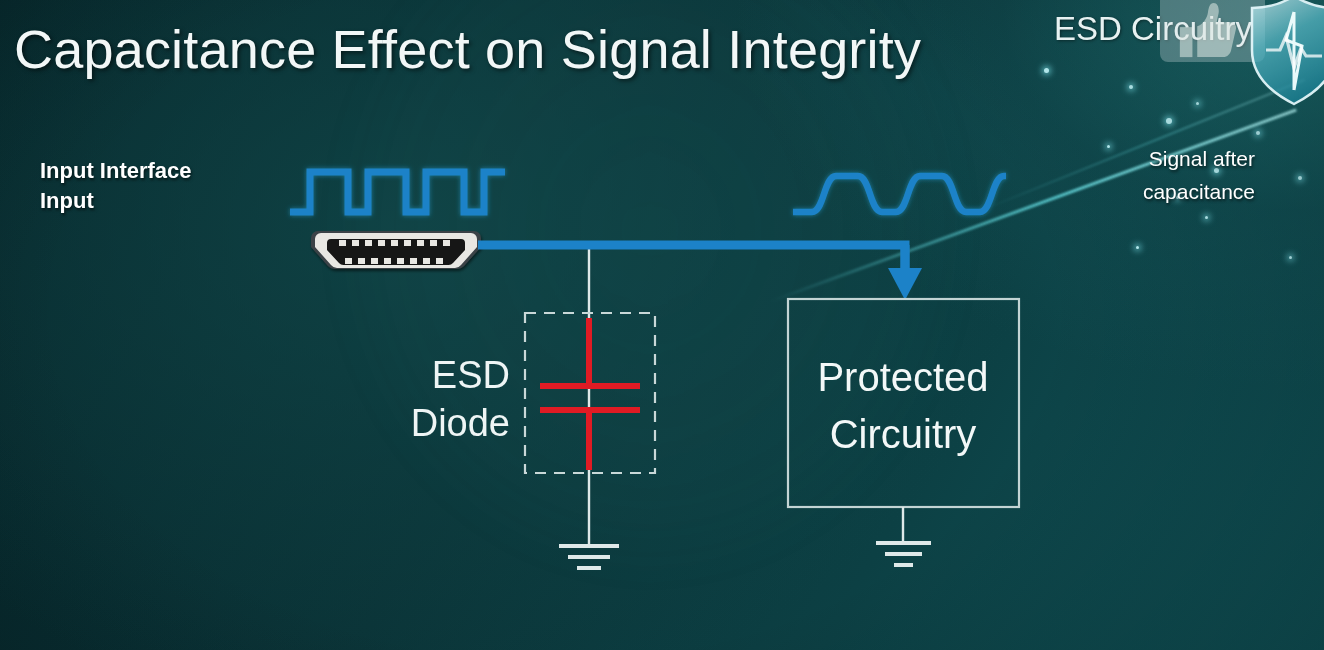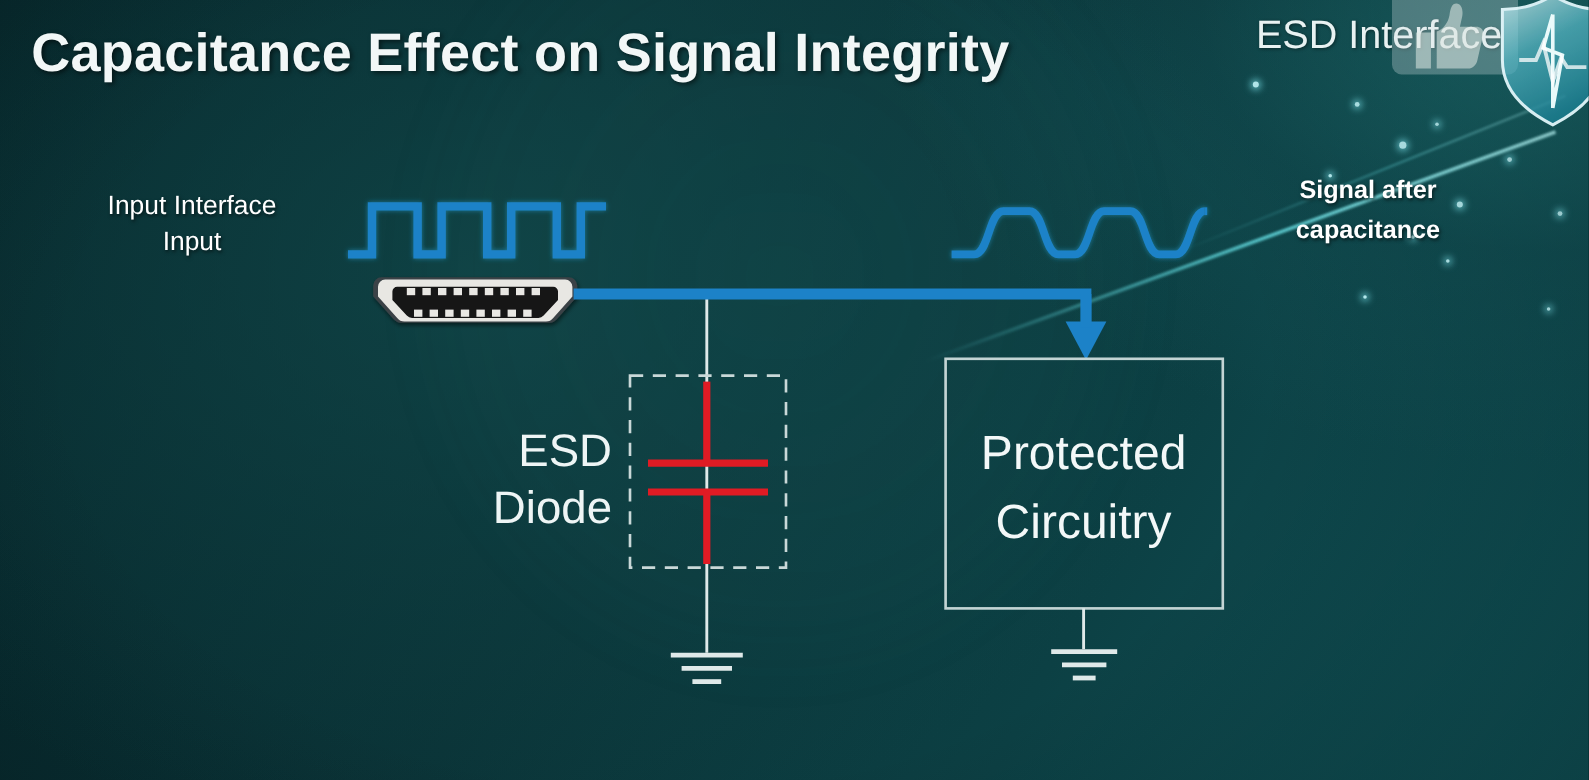--- a/index.html
+++ b/index.html
@@ -33,22 +33,22 @@
     height:3px;
     background:linear-gradient(90deg, rgba(80,230,235,0) 0%, rgba(110,240,245,0.75) 55%, rgba(180,255,255,0.95) 100%);
     filter:blur(1.1px);
     transform-origin:left center;
   }
   .beam.b1{left:770px;top:300px;width:560px;transform:rotate(-20deg);}
   .beam.b2{left:980px;top:210px;width:350px;transform:rotate(-22deg);opacity:.45;height:2px;}
   .spark{position:absolute;border-radius:50%;background:#bff7fb;box-shadow:0 0 6px 2px rgba(130,240,250,.75);}
   
   .title{
-    position:absolute;left:26px;top:18px;
-    font-size:45px;font-weight:700;letter-spacing:.2px;
+    position:absolute;left:14px;top:18px;
+    font-size:54px;font-weight:400;letter-spacing:.2px;
     color:#f2f7f7;
     text-shadow:2px 2px 4px rgba(0,0,0,.55);
     white-space:nowrap;
   }
   .brand{
     position:absolute;right:72px;top:10px;
     font-size:33px;font-weight:400;color:#e8f2f2;
     text-shadow:1px 1px 3px rgba(0,0,0,.45);
     white-space:nowrap;
   }
@@ -58,28 +58,28 @@
     border-radius:0 0 8px 8px;
   }
   .thumbsup{
     position:absolute;left:1174px;top:2px;width:62px;height:58px;
     opacity:.55;
   }
   .shieldwrap{position:absolute;left:1246px;top:-6px;width:96px;height:112px;}
   
   .lbl-left{
     position:absolute;left:40px;top:156px;width:240px;
-    text-align:center;
-    font-size:22px;font-weight:400;line-height:1.36;
+    text-align:left;
+    font-size:22px;font-weight:700;line-height:1.36;
     color:#ffffff;text-shadow:1px 2px 3px rgba(0,0,0,.6);
   }
   .lbl-right{
     position:absolute;left:1025px;top:143px;width:230px;
-    text-align:center;
-    font-size:21px;font-weight:700;line-height:1.55;
+    text-align:right;
+    font-size:21px;font-weight:400;line-height:1.55;
     color:#ffffff;text-shadow:1px 2px 3px rgba(0,0,0,.6);
   }
   
   #diagram{position:absolute;left:0;top:0;}
   .bigtext{
     font-family:"Liberation Sans","DejaVu Sans",sans-serif;
     fill:#f3f8f8;font-size:40px;font-weight:300;
   }
   .esdtext{
     font-family:"Liberation Sans","DejaVu Sans",sans-serif;
@@ -104,21 +104,21 @@
   <div class="spark" style="left:1107px;top:145px;width:3px;height:3px;"></div>
   <div class="spark" style="left:1214px;top:168px;width:5px;height:5px;"></div>
   <div class="spark" style="left:1176px;top:196px;width:3px;height:3px;"></div>
   <div class="spark" style="left:1298px;top:176px;width:4px;height:4px;"></div>
   <div class="spark" style="left:1205px;top:216px;width:3px;height:3px;"></div>
   <div class="spark" style="left:1136px;top:246px;width:3px;height:3px;"></div>
   <div class="spark" style="left:1289px;top:256px;width:3px;height:3px;"></div>
   <div class="bg-vignette"></div>
 
   <div class="title">Capacitance Effect on Signal Integrity</div>
-  <div class="brand">ESD Interface</div>
+  <div class="brand">ESD Circuitry</div>
 
   <div class="overlay-box"></div>
   <svg class="thumbsup" viewBox="0 0 64 60">
     <path d="M6 26h13v31H6z" fill="#dfe9e4"></path>
     <path d="M24 57V25c6-2 10-8 11-14 1-6 2-10 6-10s6 5 5 11l-2 9h14c4 0 7 3 6 7l-5 22c-1 4-4 7-8 7H24z" fill="#dfe9e4"></path>
   </svg>
 
   <div class="shieldwrap">
     <svg width="96" height="112" viewBox="0 0 96 112">
       <defs>

